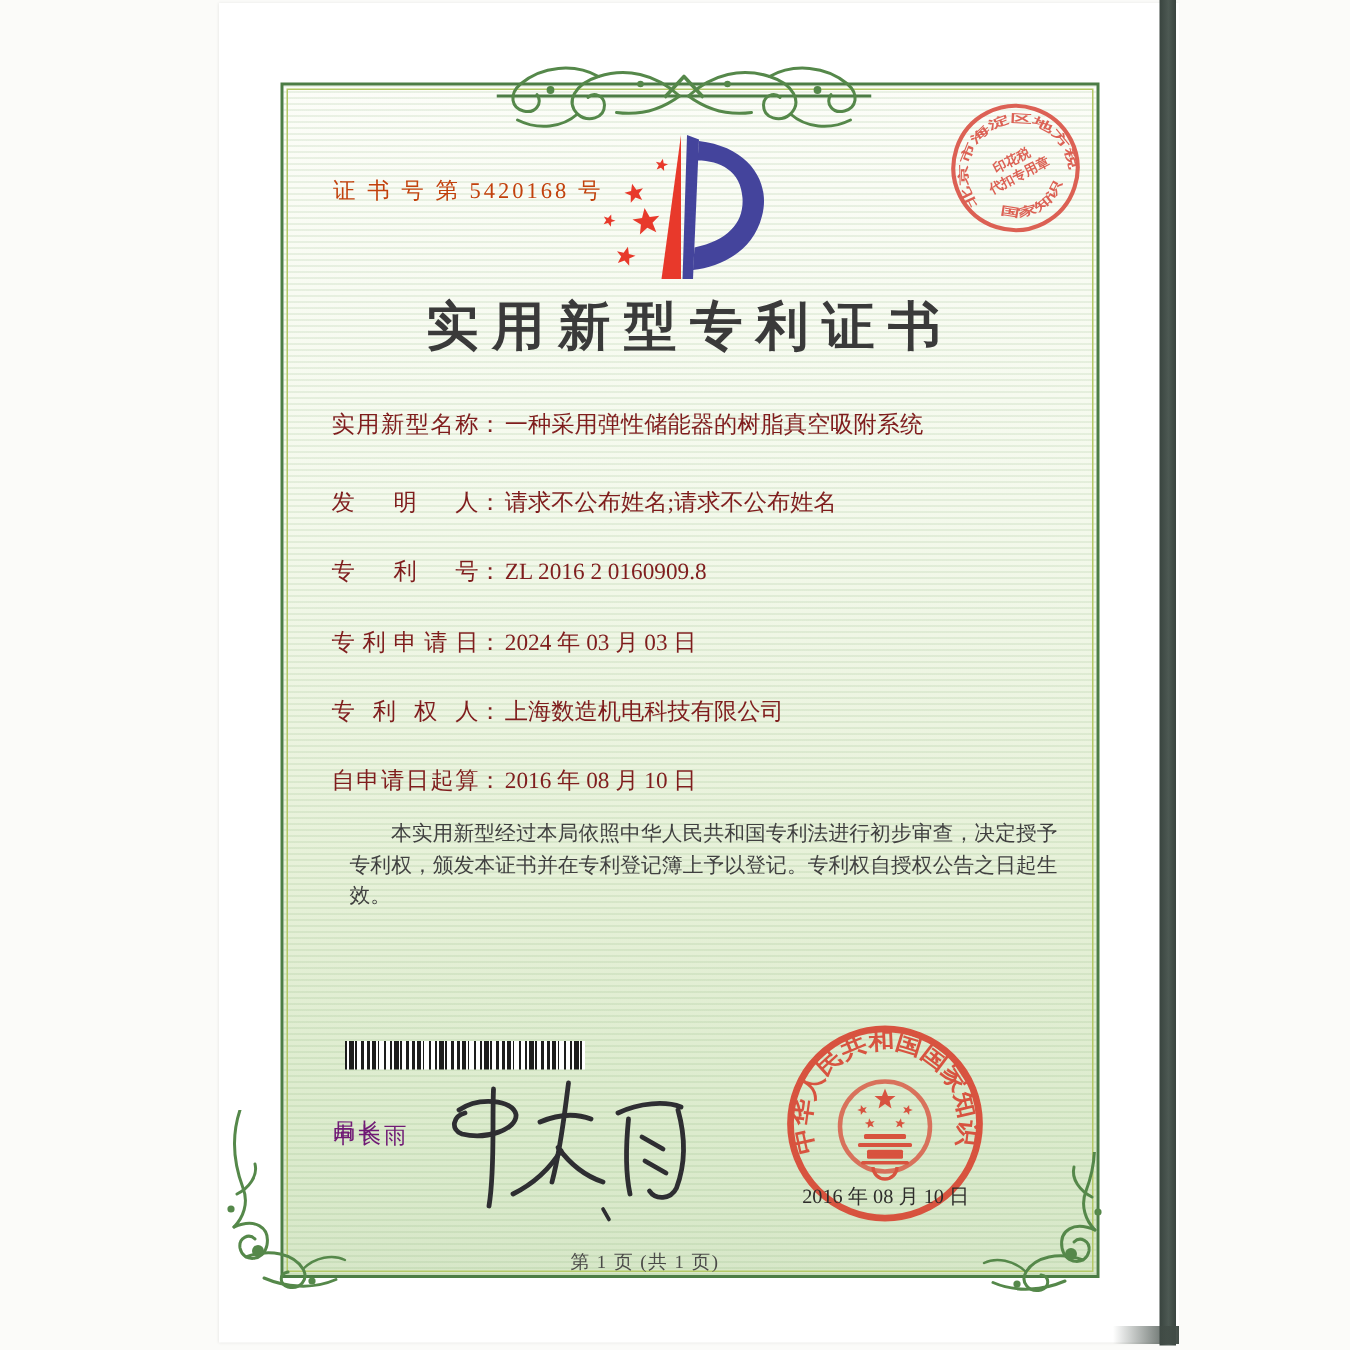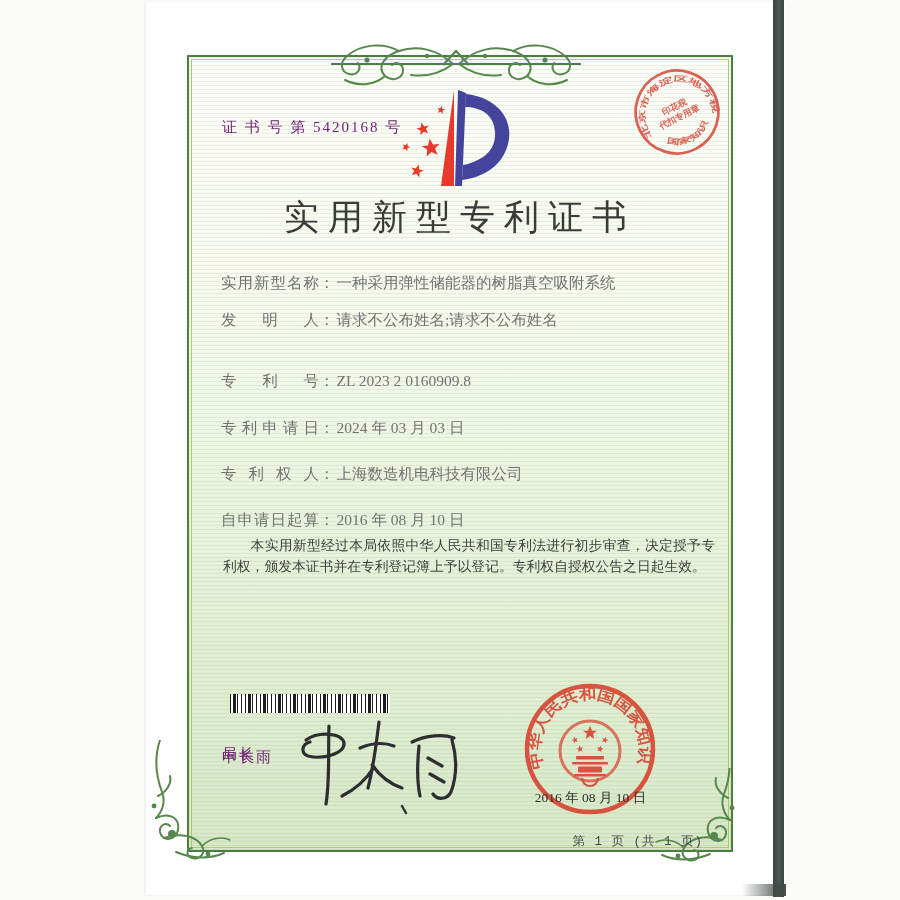--- a/index.html
+++ b/index.html
@@ -28,45 +28,45 @@
     border:2px solid #4c7d45;box-sizing:border-box;
     background:
       repeating-linear-gradient(180deg,rgba(122,170,108,0.14) 0 1px,rgba(122,170,108,0) 1px 4px),
       linear-gradient(180deg,#fcfdf8 0%,#f4f9ec 35%,#e7f1d9 65%,#dcebcd 88%,#d7e7c8 100%);
   }
   .frame::before{
     content:"";position:absolute;inset:2px;border:1px solid #b4c967;
   }
   
   .cert-number{
-    position:absolute;left:222px;top:118px;font-size:15px;color:#701a75;
+    position:absolute;left:222px;top:118px;font-size:15px;color:#c2410c;
     letter-spacing:2px;
   }
   .title{
     position:absolute;left:187px;top:194px;width:546px;text-align:center;
-    font-size:35px;font-weight:400;color:#3a3a3a;letter-spacing:9px;
+    font-size:35px;font-weight:700;color:#3a3a3a;letter-spacing:9px;
   }
   .field-row{
-    position:absolute;left:221px;width:500px;font-size:15.5px;color:#737373;
+    position:absolute;left:221px;width:500px;font-size:15.5px;color:#7f1d1d;
     white-space:nowrap;
   }
   .f-label{
     display:inline-block;width:98px;text-align:justify;text-align-last:justify;
     vertical-align:bottom;
   }
   .f-colon{margin-right:2px;}
   .paragraphs{
     position:absolute;left:219px;top:532px;width:500px;
     font-size:13.8px;line-height:20.6px;color:#404040;text-align:justify;
   }
-  .paragraphs p{margin:4px;text-indent:2em;}
+  .paragraphs p{margin:14px;text-indent:2em;}
   .director{position:absolute;left:222px;font-size:15px;color:#701a75;letter-spacing:2px;}
   .footer{
-    position:absolute;left:157px;top:833px;width:546px;text-align:right;
-    font-size:12.5px;color:#4a4a48;letter-spacing:1px;font-family:Liberation Mono, monospace;
+    position:absolute;left:157px;top:833px;width:546px;text-align:center;
+    font-size:12.5px;color:#4a4a48;letter-spacing:1px;
   }
   
   .barcode{
     position:absolute;left:230px;top:694px;width:160px;height:19px;
     background:repeating-linear-gradient(90deg,
       #1d1d1d 0 1.5px,#fff 1.5px 3px,#1d1d1d 3px 6px,#fff 6px 7px,
       #1d1d1d 7px 8px,#fff 8px 11px,#1d1d1d 11px 12.5px,#fff 12.5px 15px);
   }
   
   .office-seal{position:absolute;left:520px;top:679px;width:140px;height:140px;opacity:0.92;}
@@ -142,25 +142,25 @@
   <use href="#star5" transform="translate(39,60) scale(1.35) rotate(-8)" fill="#e8392b"></use>
   <use href="#star5" transform="translate(25,83) scale(0.95) rotate(14)" fill="#e8392b"></use>
 </svg>
 
 <div class="cert-number">证 书 号 第 5420168 号</div>
 <div class="title">实用新型专利证书</div>
 
 <div class="field-row" style="top:273px">
   <span class="f-label">实用新型名称</span><span class="f-colon">：</span><span class="f-value">一种采用弹性储能器的树脂真空吸附系统</span>
 </div>
-<div class="field-row" style="top:310px">
+<div class="field-row" style="top:325px">
   <span class="f-label">发明人</span><span class="f-colon">：</span><span class="f-value">请求不公布姓名;请求不公布姓名</span>
 </div>
 <div class="field-row" style="top:371px">
-  <span class="f-label">专利号</span><span class="f-colon">：</span><span class="f-value">ZL 2023 2 0160909.8</span>
+  <span class="f-label">专利号</span><span class="f-colon">：</span><span class="f-value">ZL 2016 2 0160909.8</span>
 </div>
 <div class="field-row" style="top:418px">
   <span class="f-label">专利申请日</span><span class="f-colon">：</span><span class="f-value">2024 年 03 月 03 日</span>
 </div>
 <div class="field-row" style="top:464px">
   <span class="f-label">专利权人</span><span class="f-colon">：</span><span class="f-value">上海数造机电科技有限公司</span>
 </div>
 <div class="field-row" style="top:510px">
   <span class="f-label">自申请日起算</span><span class="f-colon">：</span><span class="f-value">2016 年 08 月 10 日</span>
 </div>

